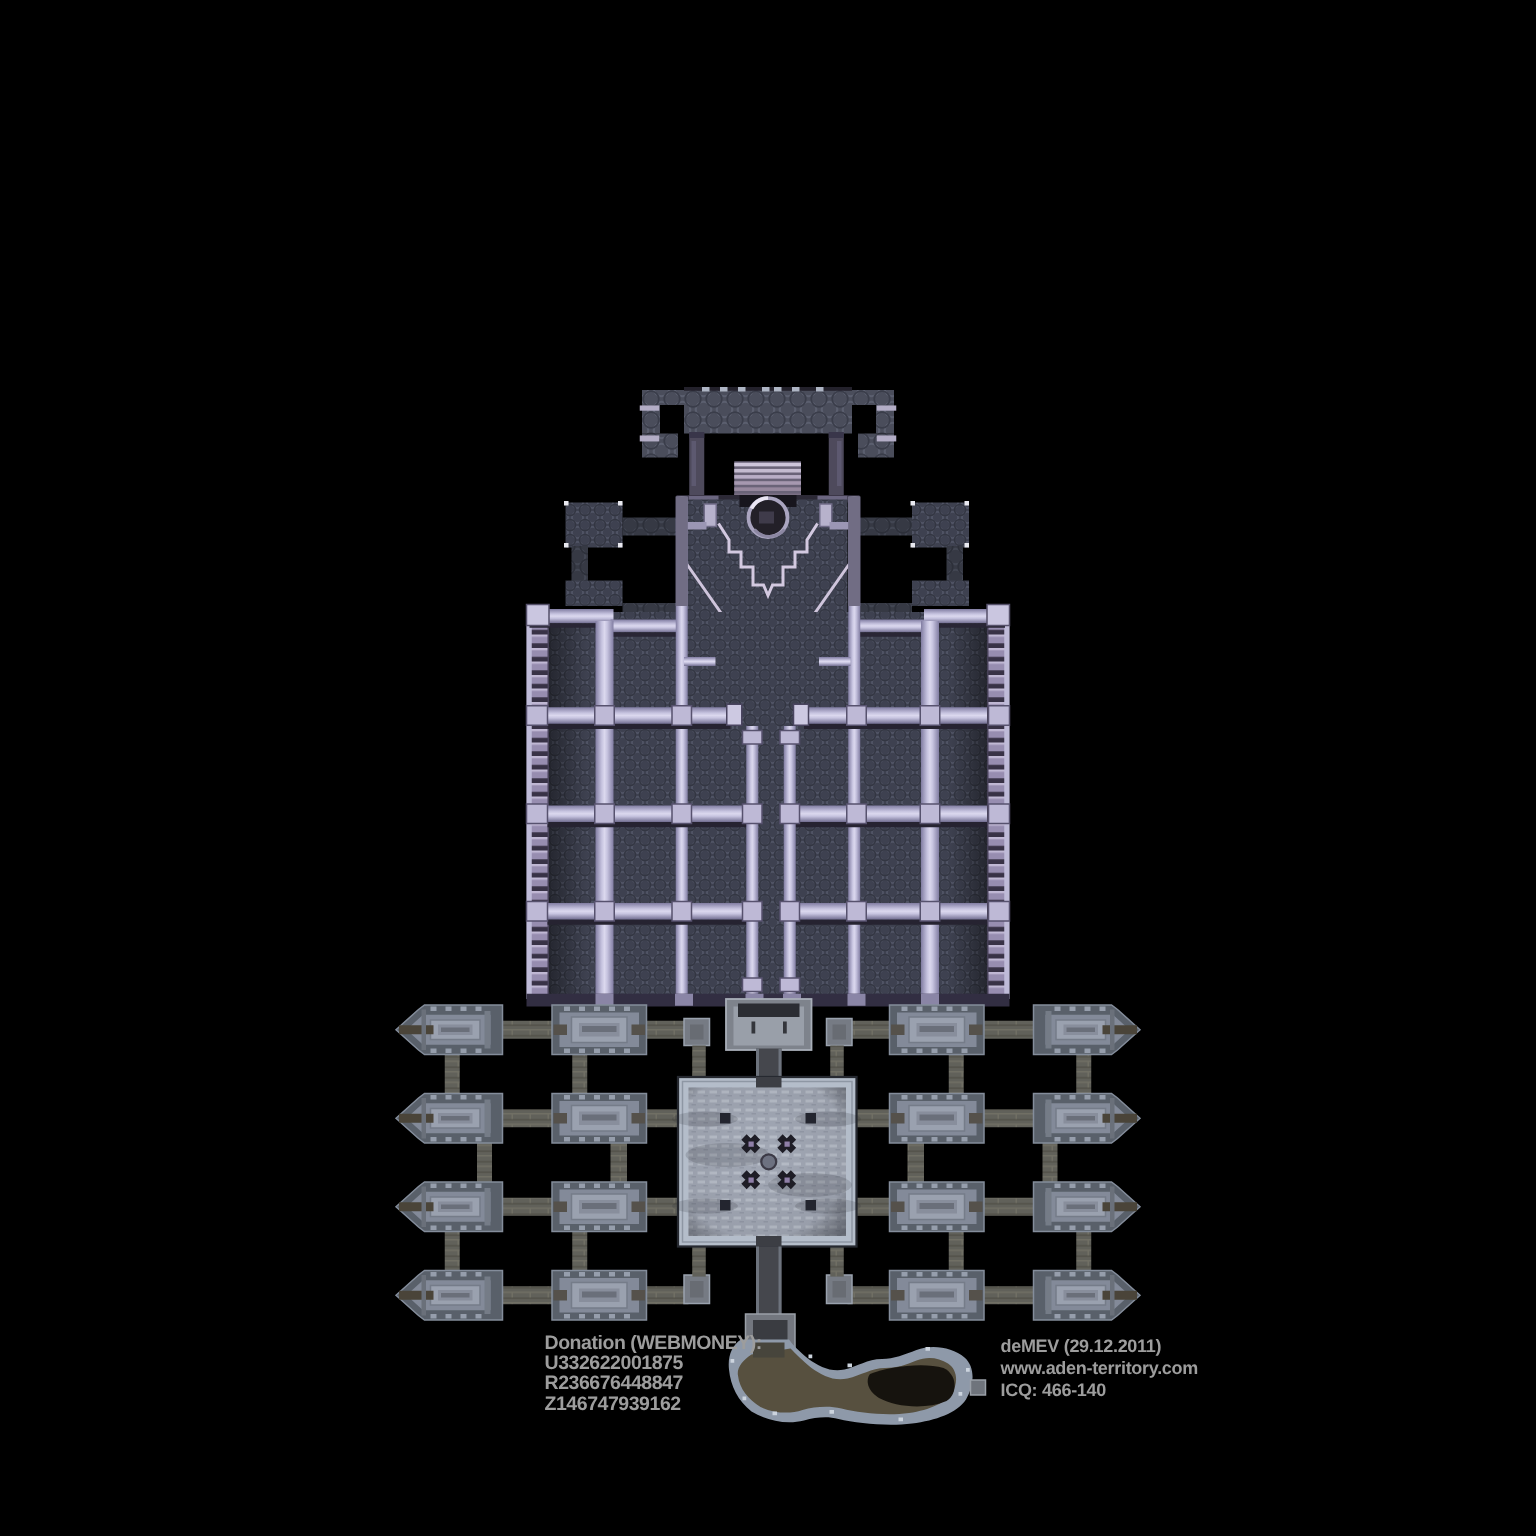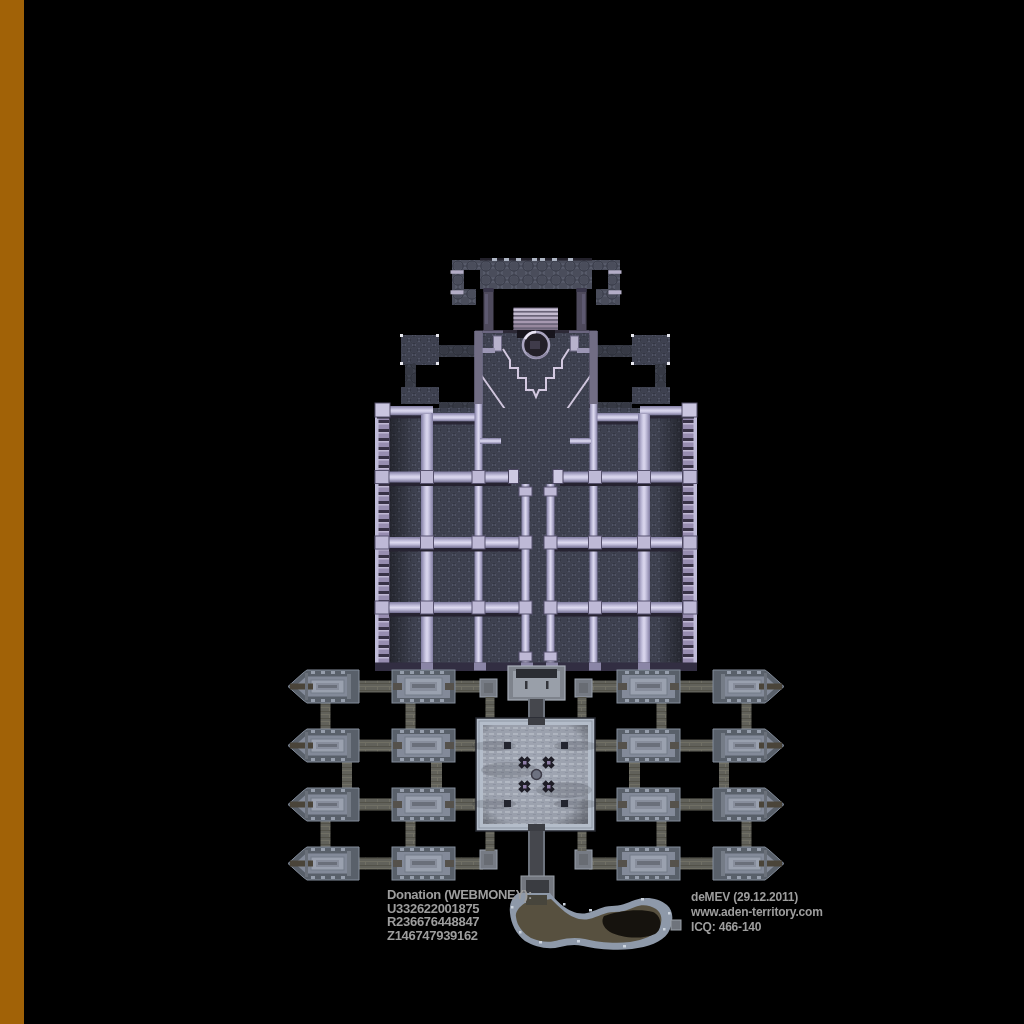--- a/index.html
+++ b/index.html
@@ -1,15 +1,15 @@
 <!DOCTYPE html>
 <html><head><meta charset="utf-8">
 <style>
 html,body{margin:0;padding:0;background:#000;}
-#stage{position:relative;width:876px;height:1024px;background:#a16207;overflow:hidden;padding-left:24px;}
+#stage{position:relative;width:876px;height:1024px;background:#a16207;overflow:hidden;}
 text{font-family:"Liberation Sans",sans-serif;font-weight:bold;}
 </style></head>
 <body>
 <div id="stage">
 <svg width="1024" height="1024" viewBox="0 0 1024 1024">
 <defs>
 <pattern id="slate" width="10" height="10" patternUnits="userSpaceOnUse">
   <rect width="10" height="10" fill="#3e4150"></rect>
   <circle cx="5" cy="5" r="3.7" fill="none" stroke="#515566" stroke-width="1.2"></circle>
   <circle cx="0" cy="0" r="3.7" fill="none" stroke="#333642" stroke-width="1"></circle>

